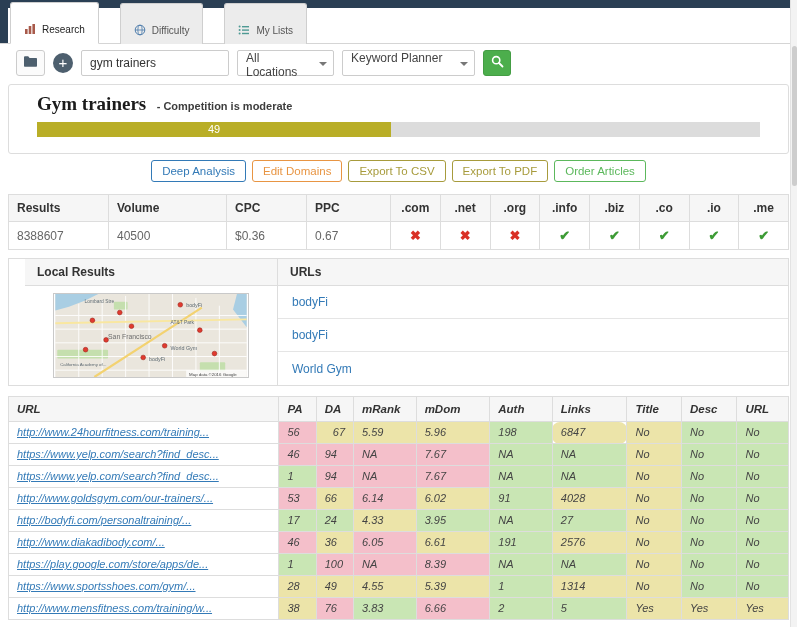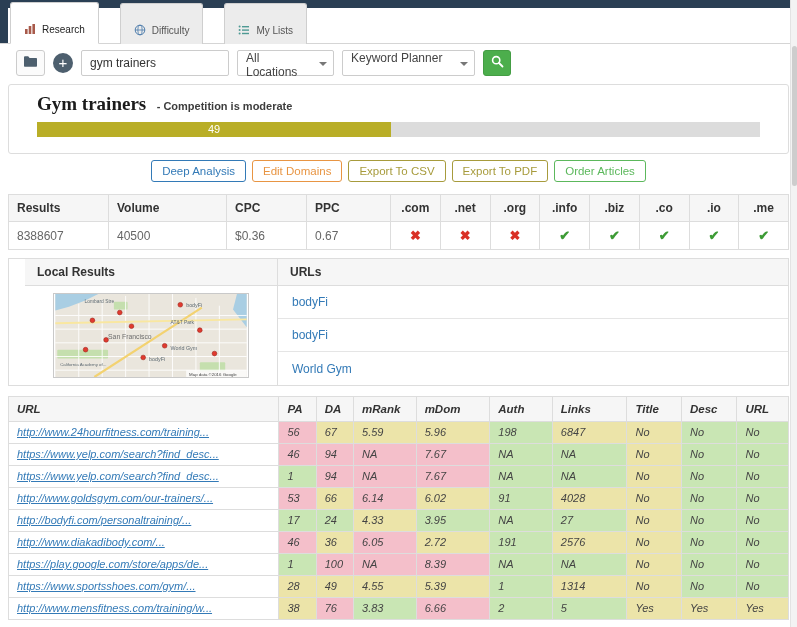--- a/index.html
+++ b/index.html
@@ -266,25 +266,25 @@
           <th>Links</th>
           <th>Title</th>
           <th>Desc</th>
           <th>URL</th>
         </tr>
       </thead>
     <tbody id="serp-body">
         <tr>
           <td class="urlcell"><a class="url-link">http://www.24hourfitness.com/training...</a></td>
           <td style="background: rgb(244, 191, 202);">56</td>
-          <td style="background: rgb(236, 228, 169);">67</td>
+          <td style="background: rgb(236, 228, 169); text-align: right;">67</td>
           <td style="background: rgb(236, 228, 169);">5.59</td>
           <td style="background: rgb(236, 228, 169);">5.96</td>
           <td style="background: rgb(201, 230, 180);">198</td>
-          <td style="background: rgb(236, 228, 169);">6847</td>
+          <td style="background: rgb(236, 228, 169); border-radius: 8px;">6847</td>
           <td style="background: rgb(236, 228, 169);">No</td>
           <td style="background: rgb(201, 230, 180);">No</td>
           <td style="background: rgb(201, 230, 180);">No</td>
         </tr>
         <tr>
           <td class="urlcell"><a class="url-link">https://www.yelp.com/search?find_desc...</a></td>
           <td style="background: rgb(244, 191, 202);">46</td>
           <td style="background: rgb(244, 191, 202);">94</td>
           <td style="background: rgb(244, 191, 202);">NA</td>
           <td style="background: rgb(244, 191, 202);">7.67</td>
@@ -328,21 +328,21 @@
           <td style="background: rgb(201, 230, 180);">27</td>
           <td style="background: rgb(236, 228, 169);">No</td>
           <td style="background: rgb(201, 230, 180);">No</td>
           <td style="background: rgb(201, 230, 180);">No</td>
         </tr>
         <tr>
           <td class="urlcell"><a class="url-link">http://www.diakadibody.com/...</a></td>
           <td style="background: rgb(244, 191, 202);">46</td>
           <td style="background: rgb(236, 228, 169);">36</td>
           <td style="background: rgb(244, 191, 202);">6.05</td>
-          <td style="background: rgb(236, 228, 169);">2.72</td>
+          <td style="background: rgb(236, 228, 169);">6.61</td>
           <td style="background: rgb(201, 230, 180);">191</td>
           <td style="background: rgb(236, 228, 169);">2576</td>
           <td style="background: rgb(236, 228, 169);">No</td>
           <td style="background: rgb(201, 230, 180);">No</td>
           <td style="background: rgb(201, 230, 180);">No</td>
         </tr>
         <tr>
           <td class="urlcell"><a class="url-link">https://play.google.com/store/apps/de...</a></td>
           <td style="background: rgb(201, 230, 180);">1</td>
           <td style="background: rgb(244, 191, 202);">100</td>

